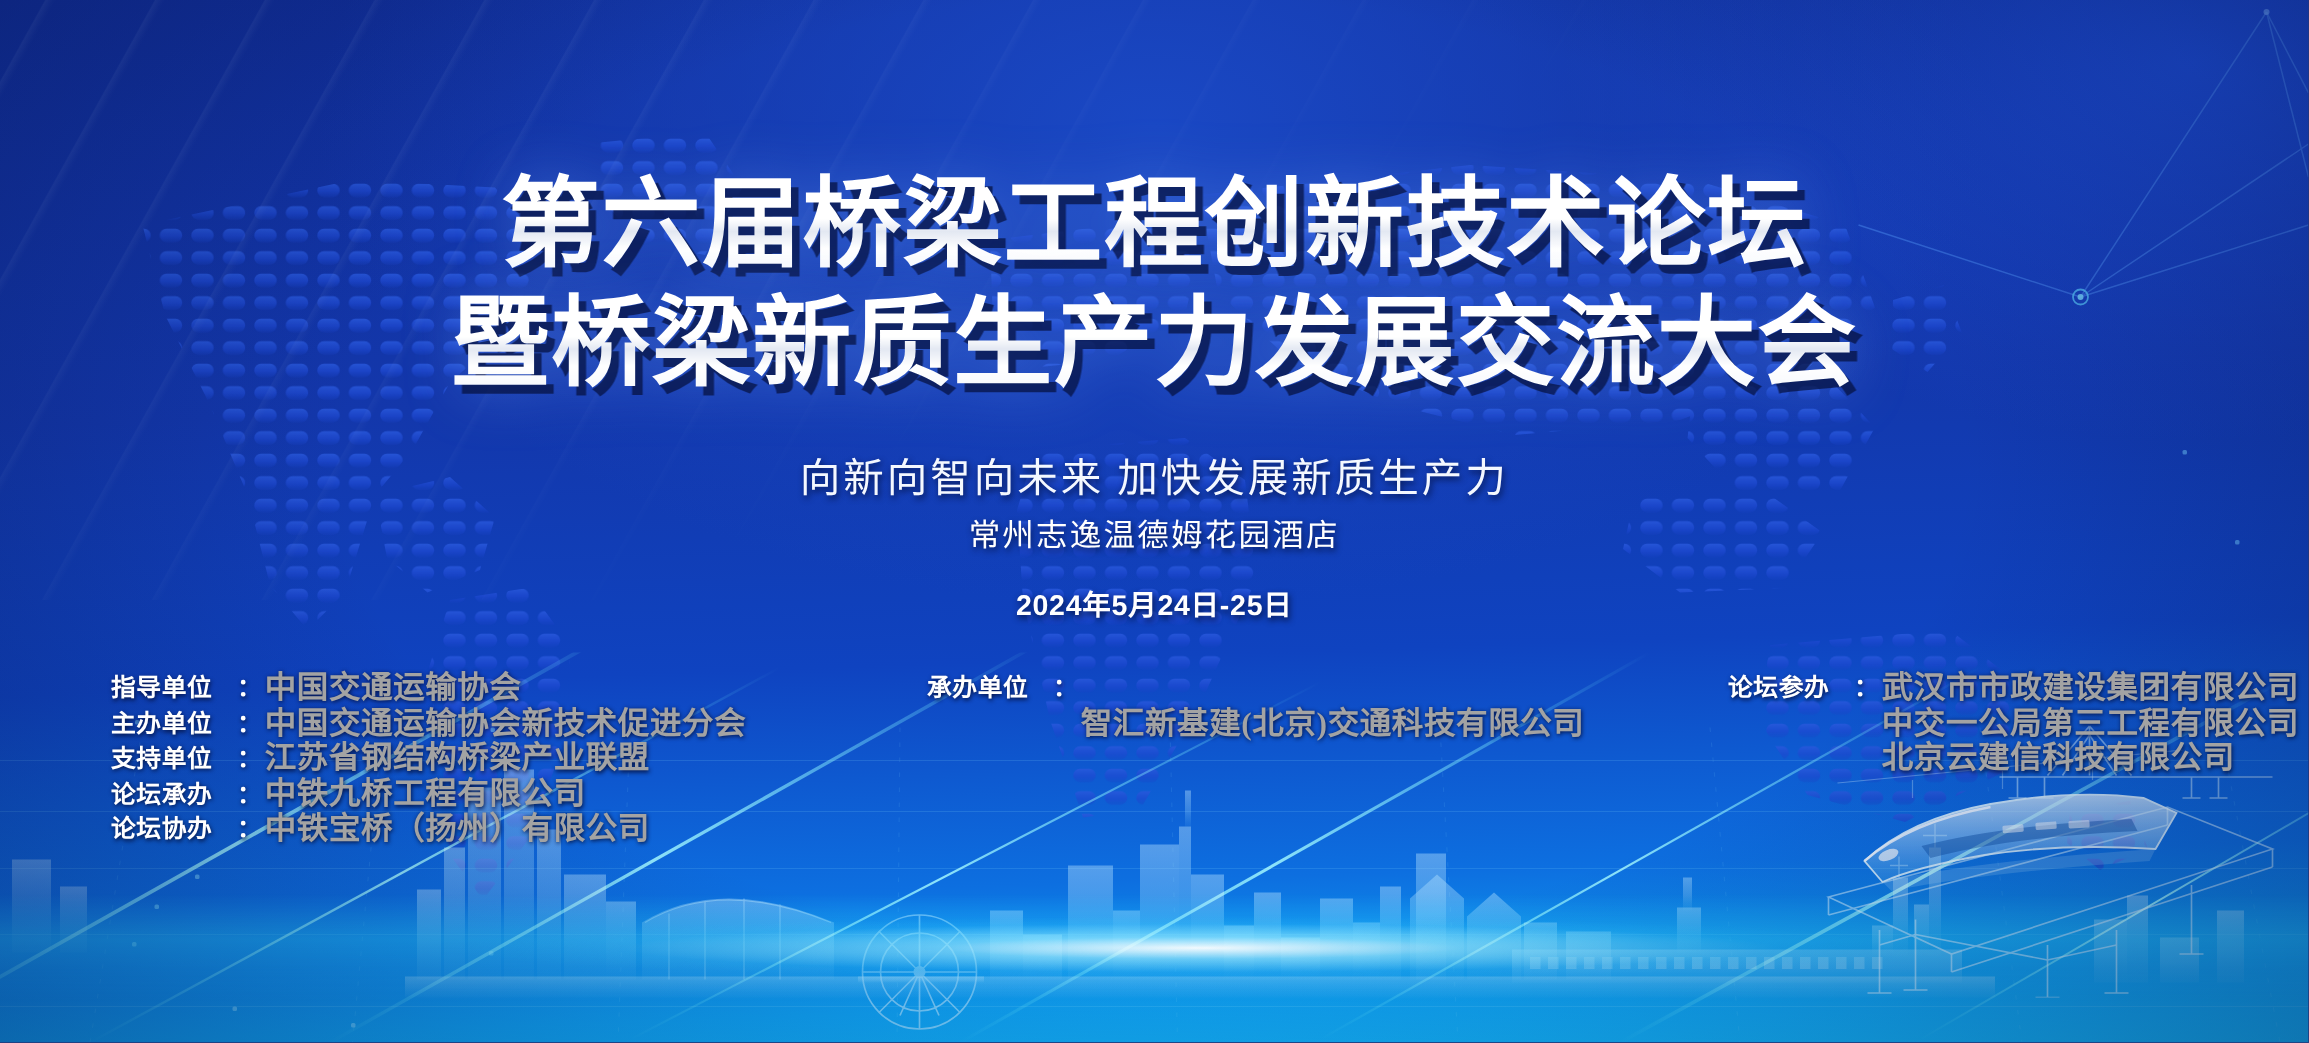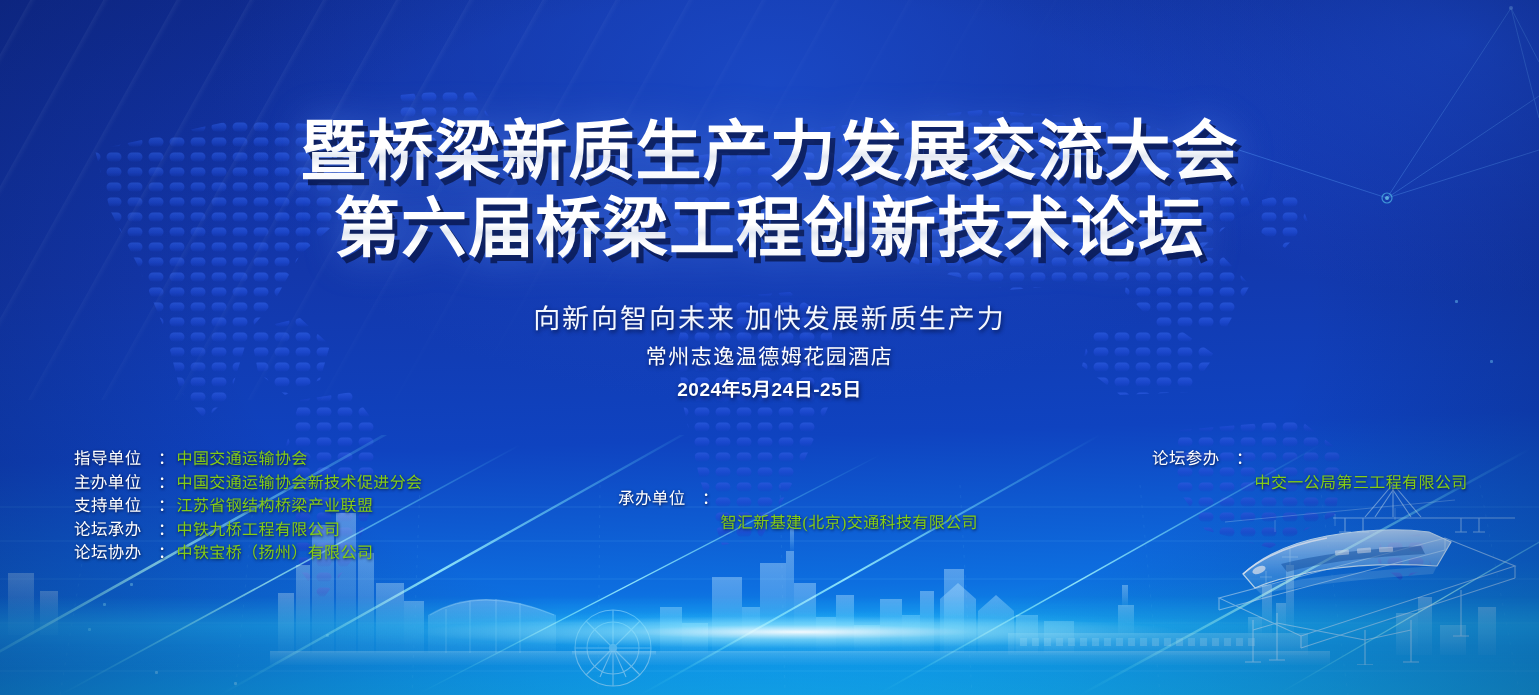--- a/index.html
+++ b/index.html
@@ -196,21 +196,21 @@
   }
   .venue {
     font-family: "Liberation Serif", "DejaVu Serif", serif;
     font-size: 21px;
     letter-spacing: 1.5px;
     color: #ffffff;
     text-shadow: 1px 2px 4px rgba(4,14,56,0.9);
     white-space: nowrap;
   }
   .dates {
-    margin-top: 4px;
+    margin-top: 18px;
     font-family: "Liberation Sans", "DejaVu Sans", sans-serif;
     font-size: 19px;
     font-weight: 600;
     letter-spacing: 0.5px;
     color: #ffffff;
     text-shadow: 1px 2px 4px rgba(4,14,56,0.9);
     white-space: nowrap;
   }
 
   
@@ -218,28 +218,29 @@
     position: absolute;
     top: 447px;
     left: 0; right: 0;
     height: 130px;
   }
   .org-col {
     position: absolute;
     top: 0;
   }
   .org-col.left   { left: 74px; }
-  .org-col.center { left: 618px; margin-top: 40px; }
+  .org-col.center { left: 618px; }
   .org-col.right  { left: 1152px; }
 
   .org-row {
     display: flex;
     align-items: flex-start;
     line-height: 23.5px;
     white-space: nowrap;
+    font-weight: bold;
   }
   .org-label {
     font-family: "Liberation Serif", "DejaVu Serif", serif;
     font-size: 16.5px;
     letter-spacing: 0.4px;
     color: #ffffff;
     text-shadow: 0.5px 1px 3px rgba(4,14,56,0.95);
     flex: 0 0 auto;
     min-width: 84px;
   }
@@ -248,23 +249,23 @@
     font-family: "Liberation Serif", "DejaVu Serif", serif;
     font-size: 16.5px;
     color: #ffffff;
     text-shadow: 0.5px 1px 3px rgba(4,14,56,0.95);
     flex: 0 0 auto;
     padding-right: 2px;
   }
   .org-sep.blank { visibility: hidden; }
   .org-value {
     font-family: "Liberation Serif", "DejaVu Serif", serif;
-    font-size: 16px;
+    font-size: 21px;
     letter-spacing: 0.4px;
-    color: #84cc16;
+    color: #a3a3a3;
     text-shadow: 0.5px 1px 3px rgba(4,14,56,0.95);
     flex: 0 0 auto;
   }
 </style>
 </head>
 <body>
 
 <div class="banner">
 
   <div class="bg-base"></div>
@@ -569,22 +570,22 @@
         <path d="M60,50 L60,62 M120,44 L120,56 M180,38 L180,50"></path>
       </g>
     </svg>
   </div>
 
   <div class="bg-vignette"></div>
 
   <div class="content">
 
     <div class="title-block">
+      <div class="title-line l1">第六届桥梁工程创新技术论坛</div>
       <div class="title-line l2">暨桥梁新质生产力发展交流大会</div>
-      <div class="title-line l1">第六届桥梁工程创新技术论坛</div>
     </div>
 
     <div class="slogan">向新向智向未来 加快发展新质生产力</div>
 
     <div class="venue-block">
       <div class="venue">常州志逸温德姆花园酒店</div>
       <div class="dates">2024年5月24日-25日</div>
     </div>
 
     <div class="orgs">
@@ -626,23 +627,29 @@
           <span class="org-label blank">承办单位</span>
           <span class="org-sep blank">：</span>
           <span class="org-value">智汇新基建(北京)交通科技有限公司</span>
         </div>
       </div>
 
       <div class="org-col right">
         <div class="org-row">
           <span class="org-label">论坛参办</span>
           <span class="org-sep">：</span>
+          <span class="org-value">武汉市市政建设集团有限公司</span>
         </div>
         <div class="org-row">
           <span class="org-label blank">论坛参办</span>
           <span class="org-sep blank">：</span>
           <span class="org-value">中交一公局第三工程有限公司</span>
         </div>
+        <div class="org-row">
+          <span class="org-label blank">论坛参办</span>
+          <span class="org-sep blank">：</span>
+          <span class="org-value">北京云建信科技有限公司</span>
+        </div>
       </div>
 
     </div>
   </div>
 </div>
 
 </body></html>

